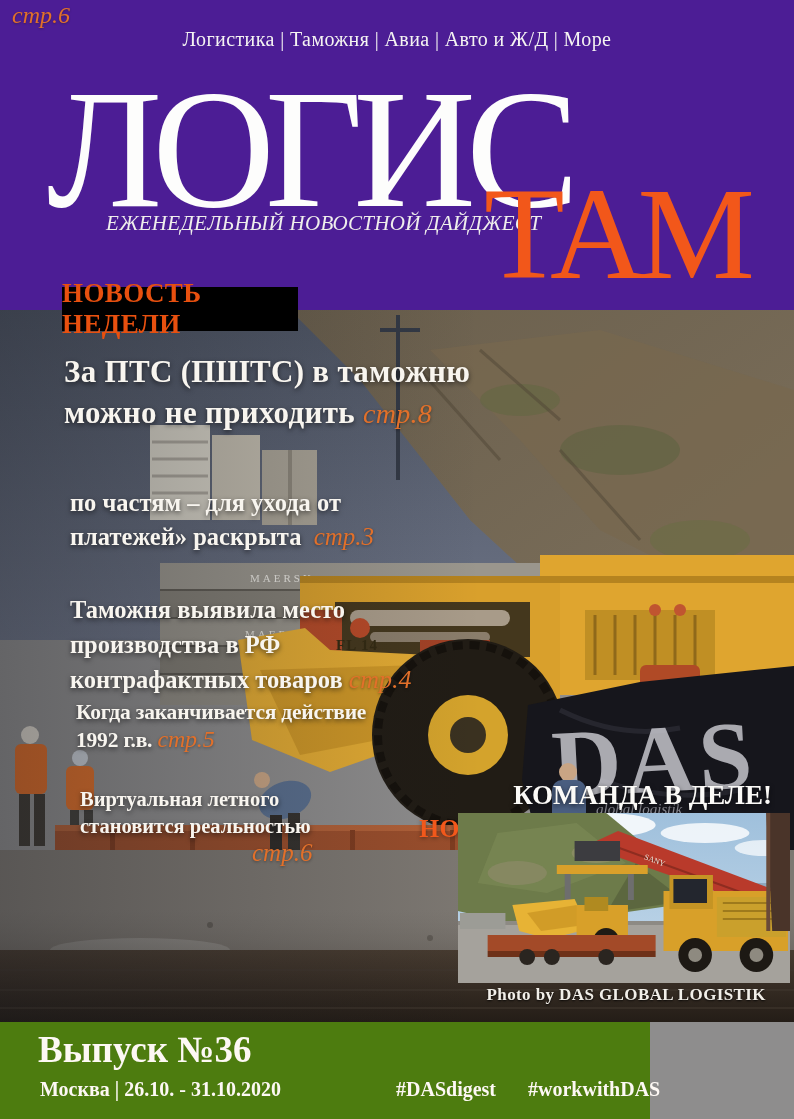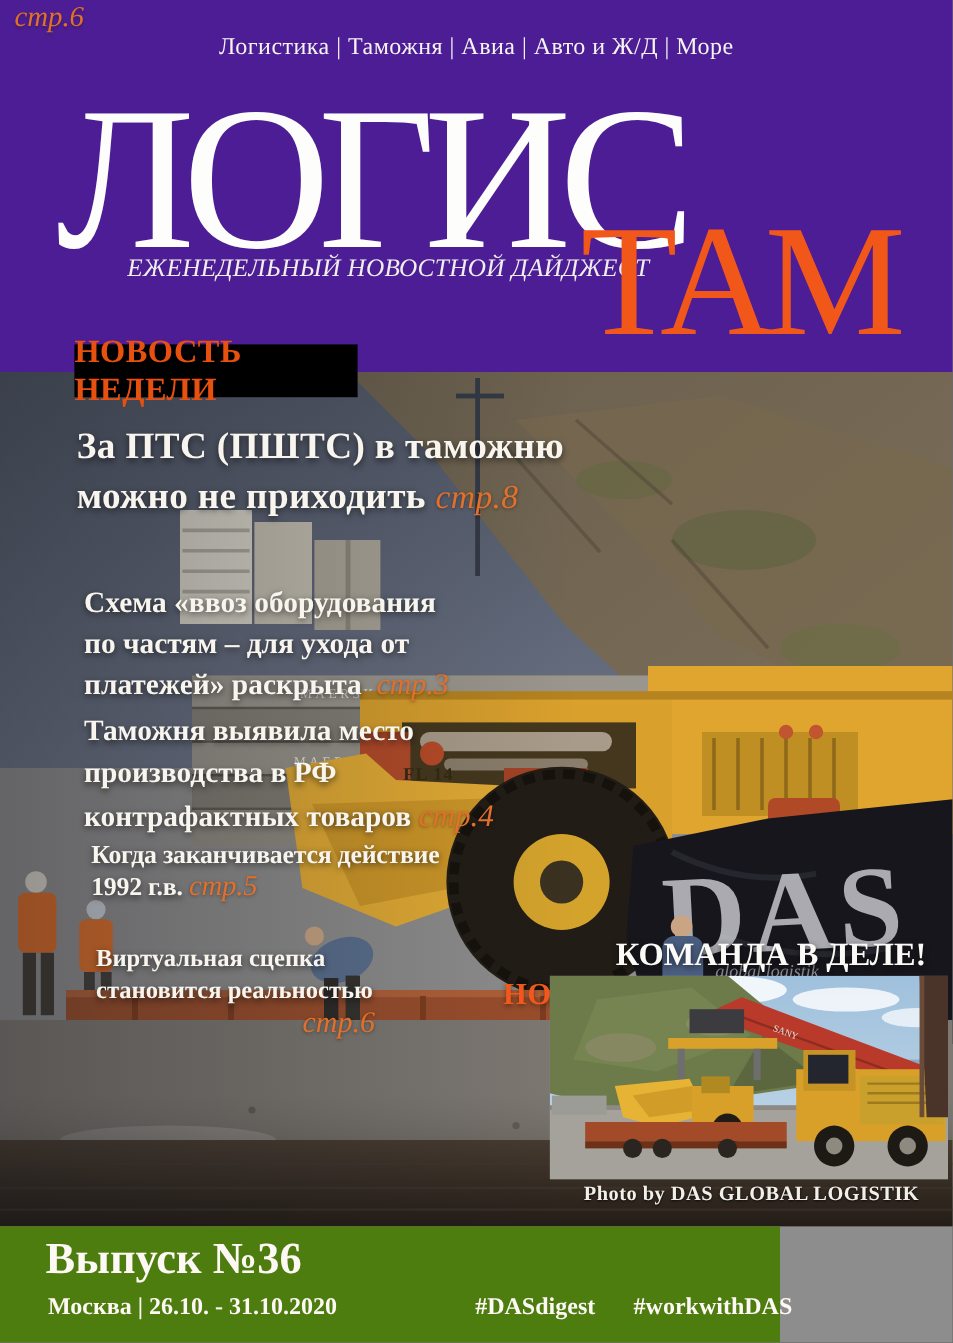--- a/index.html
+++ b/index.html
@@ -205,38 +205,37 @@
 
     <rect x="0" y="0" width="480" height="712" fill="url(#leftShade)"></rect>
   </svg>
 
   <div class="story story-lead">
     <span class="line">За ПТС (ПШТС) в таможню</span>
     <span class="line"><span>можно не приходить</span> <span class="pageref">стр.8</span></span>
   </div>
 
   <div class="story story-2">
-    <span class="line">Схема «ввоз оборудования</span>
     <span class="line">по частям – для ухода от</span>
     <span class="line"><span>платежей» раскрыта</span>&nbsp; <span class="pageref">стр.3</span></span>
   </div>
 
   <div class="story story-3">
     <span class="line">Таможня выявила место</span>
     <span class="line">производства в РФ</span>
     <span class="line"><span>контрафактных товаров</span> <span class="pageref">стр.4</span></span>
   </div>
 
   <div class="story story-4">
     <span class="line">Когда заканчивается действие</span>
     <span class="line"><span>1992 г.в.</span> <span class="pageref">стр.5</span></span>
   </div>
 
   <div class="story story-5">
-    <span class="line">Виртуальная сцепка</span>
+    <span class="line">Виртуальная летного</span>
     <span class="line">становится реальностью</span>
     <span class="pageref">стр.6</span>
   </div>
 
   <div class="team">
     <div class="team-headline">КОМАНДА В ДЕЛЕ!</div>
     <div class="team-subhead">НОВОСТНОЙ ЛОГИСТИКА</div>
   </div>
 
   <div class="inset">

